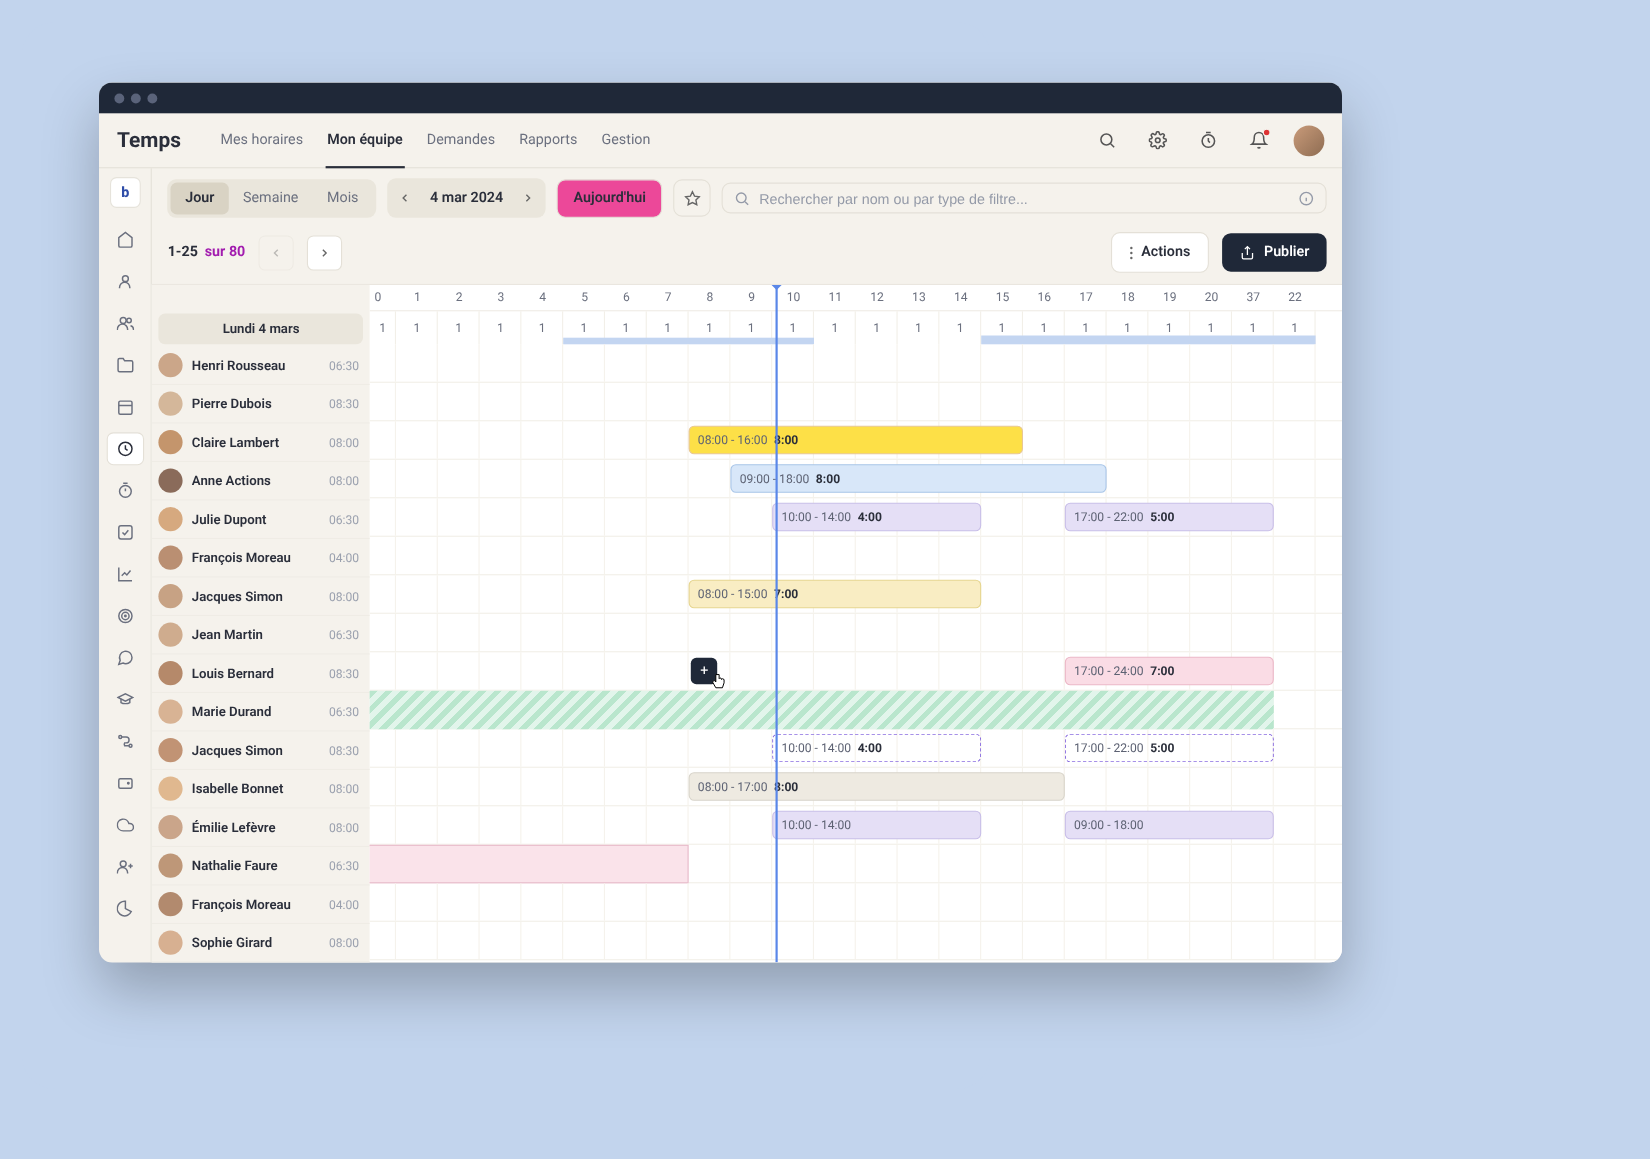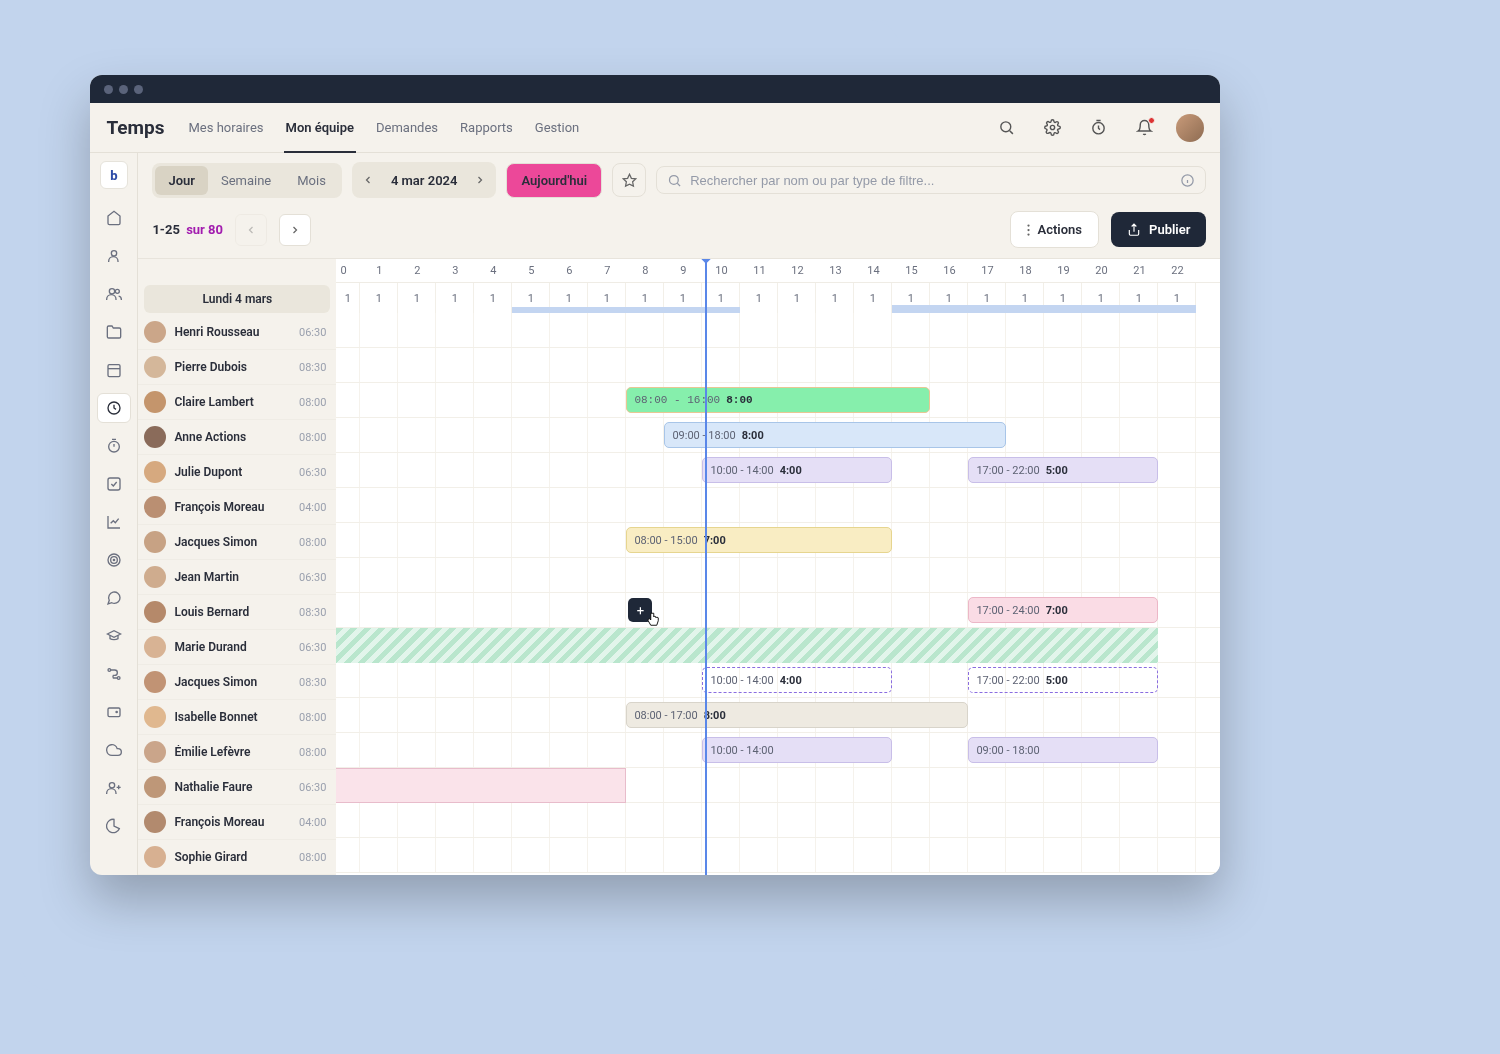--- a/index.html
+++ b/index.html
@@ -2,21 +2,21 @@
 <html><head>
 <meta charset="utf-8">
 <style>
 * { box-sizing: border-box; margin: 0; padding: 0; }
 body { font-family: -apple-system, BlinkMacSystemFont, "Segoe UI", Roboto, sans-serif; background: #c2d4ed; padding: 20px; font-size: 13px; color: #2a2e3a; }
 .outer-card { background: #c2d4ed; border-radius: 30px; width: 880px; height: 970px; position: relative; }
 .app-window { position: absolute; top: 55px; left: 8%; width: 1130px; background: #f5f2ec; border-radius: 12px; box-shadow: 0 25px 50px rgba(0,0,0,0.25); overflow: hidden; }
 .titlebar { background: #1f2838; height: 28px; display: flex; align-items: center; padding-left: 14px; gap: 6px; }
 .dot { width: 9px; height: 9px; border-radius: 50%; background: #5a637a; }
 .topnav { display: flex; align-items: center; height: 50px; border-bottom: 1px solid #e4e0d7; padding: 0 16px; gap: 18px; }
-.app-title { font-size: 19px; font-weight: 700; margin-right: 4px; }
+.app-title { font-size: 19px; font-weight: 700; margin-right: 16px; }
 .nav-tab { font-size: 13px; color: #6b707f; cursor: pointer; padding: 0 2px; height: 50px; display: flex; align-items: center; }
 .nav-tab.active { color: #2a2e3a; font-weight: 600; border-bottom: 2px solid #2a2e3a; height: 50px; margin-bottom: -1px; }
 .nav-spacer { flex: 1; }
 .icon-btn { width: 28px; height: 28px; display: flex; align-items: center; justify-content: center; color: #555; cursor: pointer; position: relative; }
 .badge-dot { position: absolute; top: 3px; right: 3px; width: 7px; height: 7px; background: #d33; border-radius: 50%; border: 1.5px solid #f5f2ec; }
 .avatar { width: 28px; height: 28px; border-radius: 50%; background: linear-gradient(135deg,#c99b7a,#8e6c52); }
 .body-wrap { display: flex; }
 .leftrail { width: 48px; border-right: 1px solid #e4e0d7; padding-top: 8px; display: flex; flex-direction: column; align-items: center; gap: 8px; }
 .leftrail .logo-sq { width: 28px; height: 28px; background: #fff; border-radius: 6px; display: flex; align-items: center; justify-content: center; font-weight: 800; color: #2f4da8; border: 1px solid #e6e3db; margin-bottom: 6px; }
 .rail-icon { width: 34px; height: 30px; display: flex; align-items: center; justify-content: center; color: #6b707f; border-radius: 6px; cursor: pointer; }
@@ -60,21 +60,21 @@
 .count-cell.first { width: 24px; }
 .count-bar { position: absolute; height: 10px; bottom: 0; background: #c3d5f1; }
 .grid-body { position: relative; }
 .grid-row { height: 35px; position: relative; border-bottom: 1px solid #f2efe8; }
 .grid-cols { position: absolute; inset: 0; display: flex; pointer-events: none; }
 .gcol { width: 38px; border-right: 1px solid #f5f2ec; }
 .gcol.first { width: 24px; }
 .shift { position: absolute; height: 26px; top: 4px; border-radius: 5px; display: flex; align-items: center; padding: 0 7px; font-size: 11px; gap: 6px; border: 1px solid rgba(0,0,0,0.1); }
 .shift .time { color: #5d6273; }
 .shift .dur { font-weight: 700; }
-.shift.orange { background: #86efac; border-color: #e8c794; font-family: Liberation Mono, monospace; }
+.shift.orange { background: #fde047; border-color: #e8c794; }
 .shift.blue { background: #d8e7f9; border-color: #a8c5e8; }
 .shift.purple { background: #e5dff6; border-color: #c8bee8; }
 .shift.yellow { background: #f9edc3; border-color: #e6d58f; }
 .shift.pink { background: #fadce5; border-color: #ecb7c7; }
 .shift.grey { background: #eeeae1; border-color: #d8d4ca; }
 .shift.dashed { background: transparent; border: 1.5px dashed #8a6de0; }
 .shift.rose { background: #fae3ea; border-color: #e8bccb; }
 .shift.stripe { background: repeating-linear-gradient(135deg,#b9e6cd 0 5px,#e2f5eb 5px 10px); border: none; }
 .nowline { position: absolute; top: 0; bottom: 0; width: 0; border-left: 2px solid #5a87e8; z-index: 3; }
 .nowline::before { content: ""; position: absolute; top: -5px; left: -5px; width: 8px; height: 8px; background: #5a87e8; transform: rotate(45deg); }
@@ -407,21 +407,21 @@
                 <div class="hour-cell">11</div>
                 <div class="hour-cell">12</div>
                 <div class="hour-cell">13</div>
                 <div class="hour-cell">14</div>
                 <div class="hour-cell">15</div>
                 <div class="hour-cell">16</div>
                 <div class="hour-cell">17</div>
                 <div class="hour-cell">18</div>
                 <div class="hour-cell">19</div>
                 <div class="hour-cell">20</div>
-                <div class="hour-cell">21</div>
+                <div class="hour-cell">37</div>
                 <div class="hour-cell">22</div>
               </div>
           <div class="count-row" id="count-row">
                 <div class="count-cell first">1</div>
                 <div class="count-cell">1</div>
                 <div class="count-cell">1</div>
                 <div class="count-cell">1</div>
                 <div class="count-cell">1</div>
                 <div class="count-cell">1</div>
                 <div class="count-cell">1</div>

